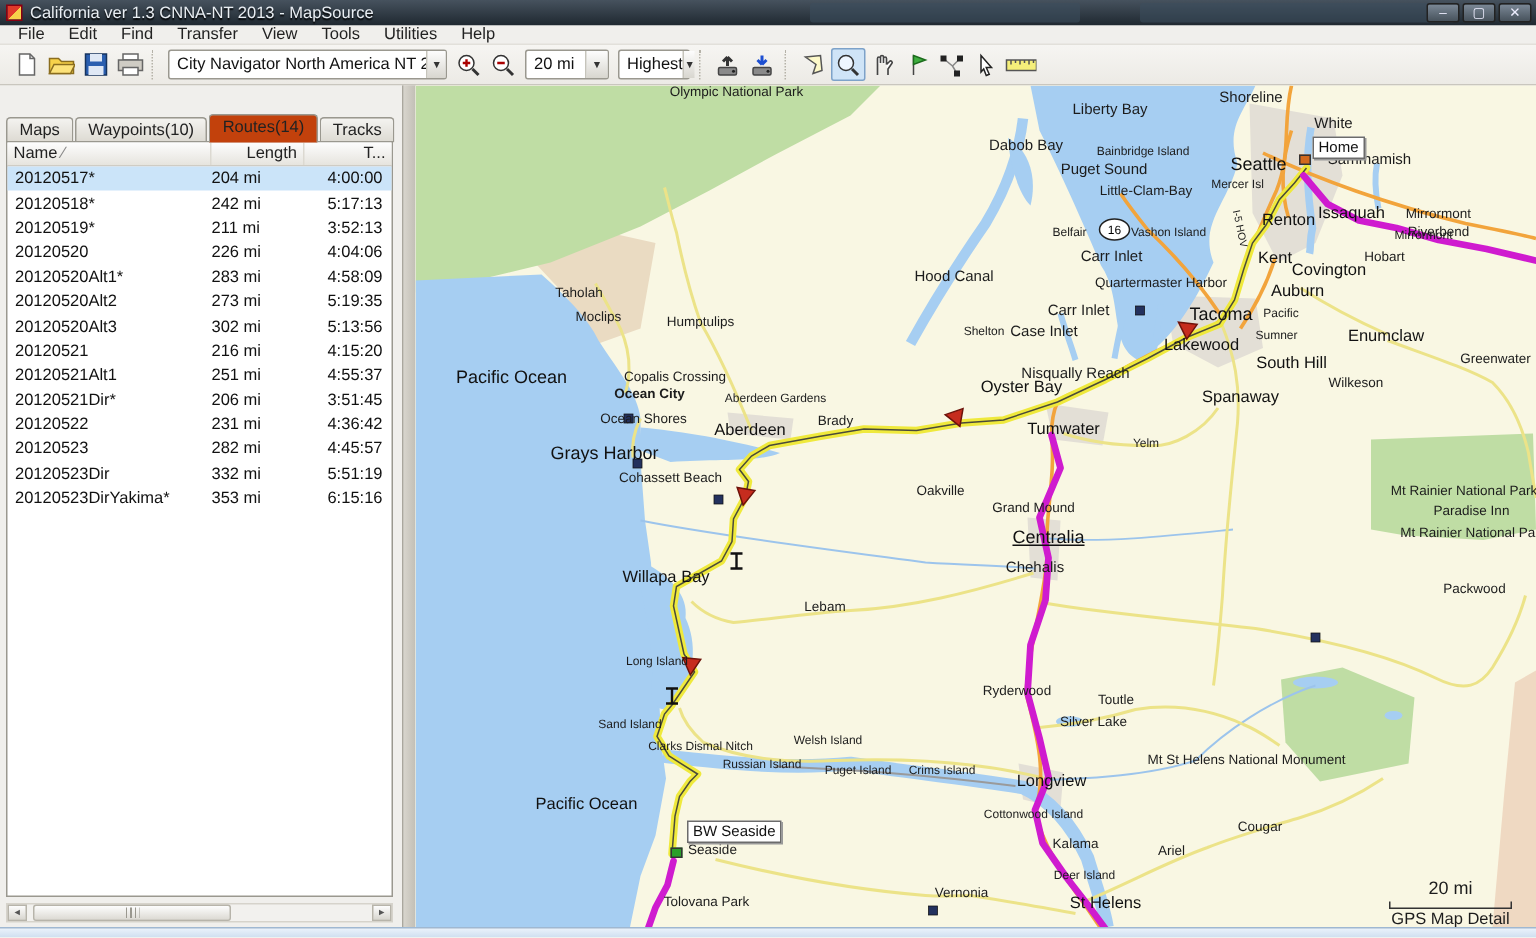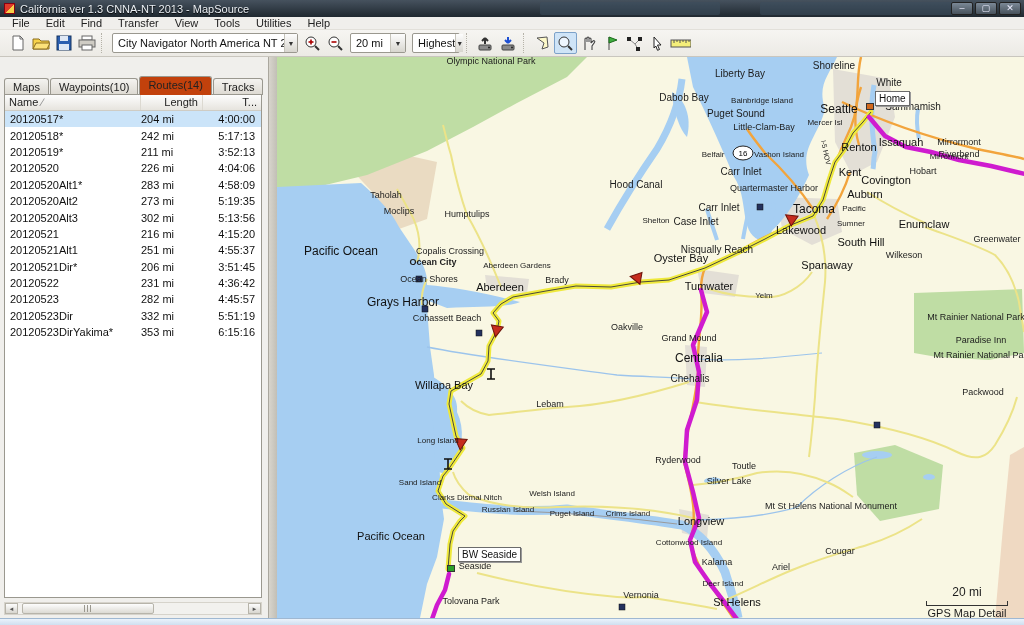--- a/index.html
+++ b/index.html
@@ -459,23 +459,23 @@
           <div class="mlabel" style="left: 173px; top: 190px; font-size: 9px;">Copalis Crossing</div>
           <div class="mlabel" style="left: 156px; top: 201px; font-size: 9px; font-weight: bold;">Ocean City</div>
           <div class="mlabel" style="left: 152px; top: 218px; font-size: 9px;">Ocean Shores</div>
           <div class="mlabel" style="left: 240px; top: 205px; font-size: 8px;">Aberdeen Gardens</div>
           <div class="mlabel" style="left: 223px; top: 225px; font-size: 11px; color: rgb(17, 17, 17);">Aberdeen</div>
           <div class="mlabel" style="left: 280px; top: 219px; font-size: 9px;">Brady</div>
           <div class="mlabel" style="left: 126px; top: 239px; font-size: 12px; color: rgb(17, 17, 17);">Grays Harbor</div>
           <div class="mlabel" style="left: 170px; top: 257px; font-size: 9px;">Cohassett Beach</div>
           <div class="mlabel" style="left: 350px; top: 266px; font-size: 9px;">Oakville</div>
           <div class="mlabel" style="left: 412px; top: 277px; font-size: 9px;">Grand Mound</div>
-          <div class="mlabel" style="left: 422px; top: 295px; font-size: 12px; color: rgb(17, 17, 17);">Centralia</div>
+          <div class="mlabel" style="left: 422px; top: 295px; font-size: 12px; color: rgb(17, 17, 17); text-decoration: underline;">Centralia</div>
           <div class="mlabel" style="left: 413px; top: 317px; font-size: 10px;">Chehalis</div>
-          <div class="mlabel" style="left: 699px; top: 256px; font-size: 9px;">Mt Rainier National Park</div>
+          <div class="mlabel" style="left: 699px; top: 266px; font-size: 9px;">Mt Rainier National Park</div>
           <div class="mlabel" style="left: 704px; top: 279px; font-size: 9px;">Paradise Inn</div>
           <div class="mlabel" style="left: 703px; top: 294px; font-size: 9px;">Mt Rainier National Par</div>
           <div class="mlabel" style="left: 706px; top: 331px; font-size: 9px;">Packwood</div>
           <div class="mlabel" style="left: 167px; top: 323px; font-size: 11px; color: rgb(17, 17, 17);">Willapa Bay</div>
           <div class="mlabel" style="left: 273px; top: 343px; font-size: 9px;">Lebam</div>
           <div class="mlabel" style="left: 401px; top: 399px; font-size: 9px;">Ryderwood</div>
           <div class="mlabel" style="left: 467px; top: 405px; font-size: 9px;">Toutle</div>
           <div class="mlabel" style="left: 452px; top: 420px; font-size: 9px;">Silver Lake</div>
           <div class="mlabel" style="left: 554px; top: 445px; font-size: 9px;">Mt St Helens National Monument</div>
           <div class="mlabel" style="left: 161px; top: 380px; font-size: 8px;">Long Island</div>

